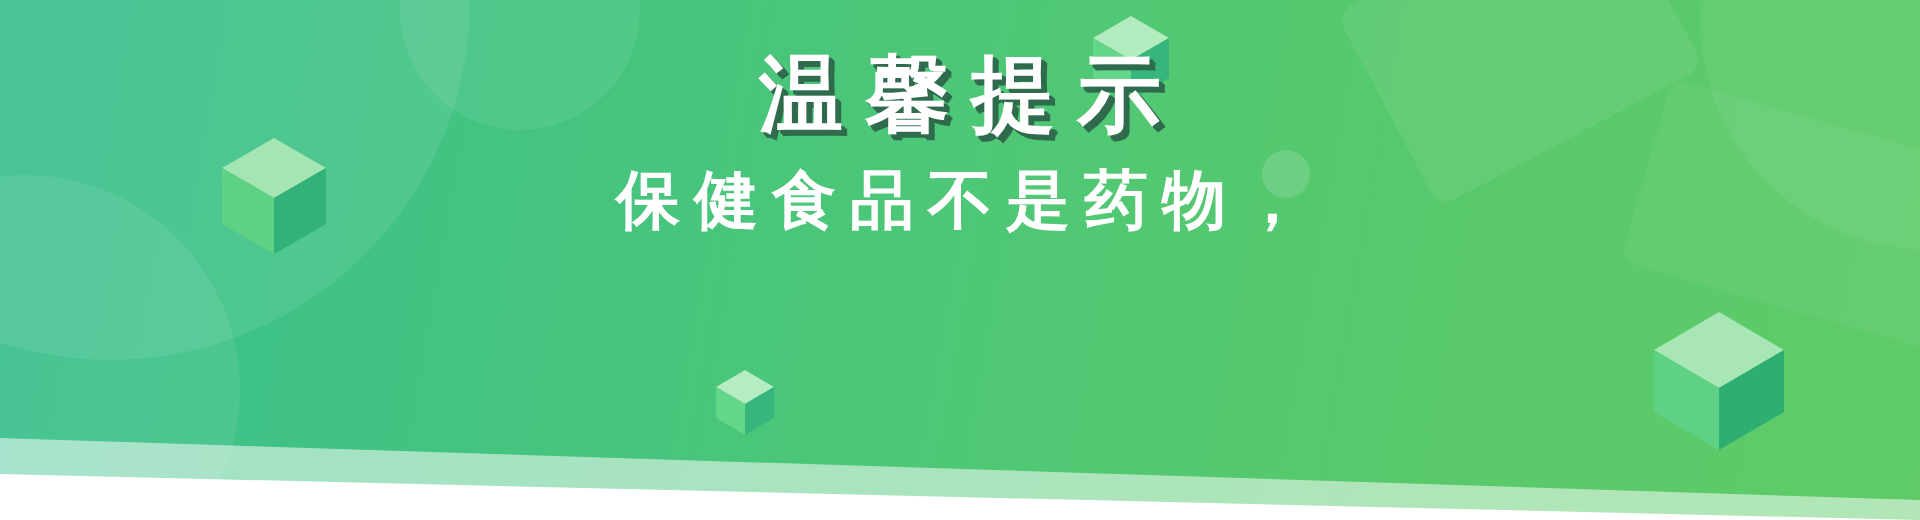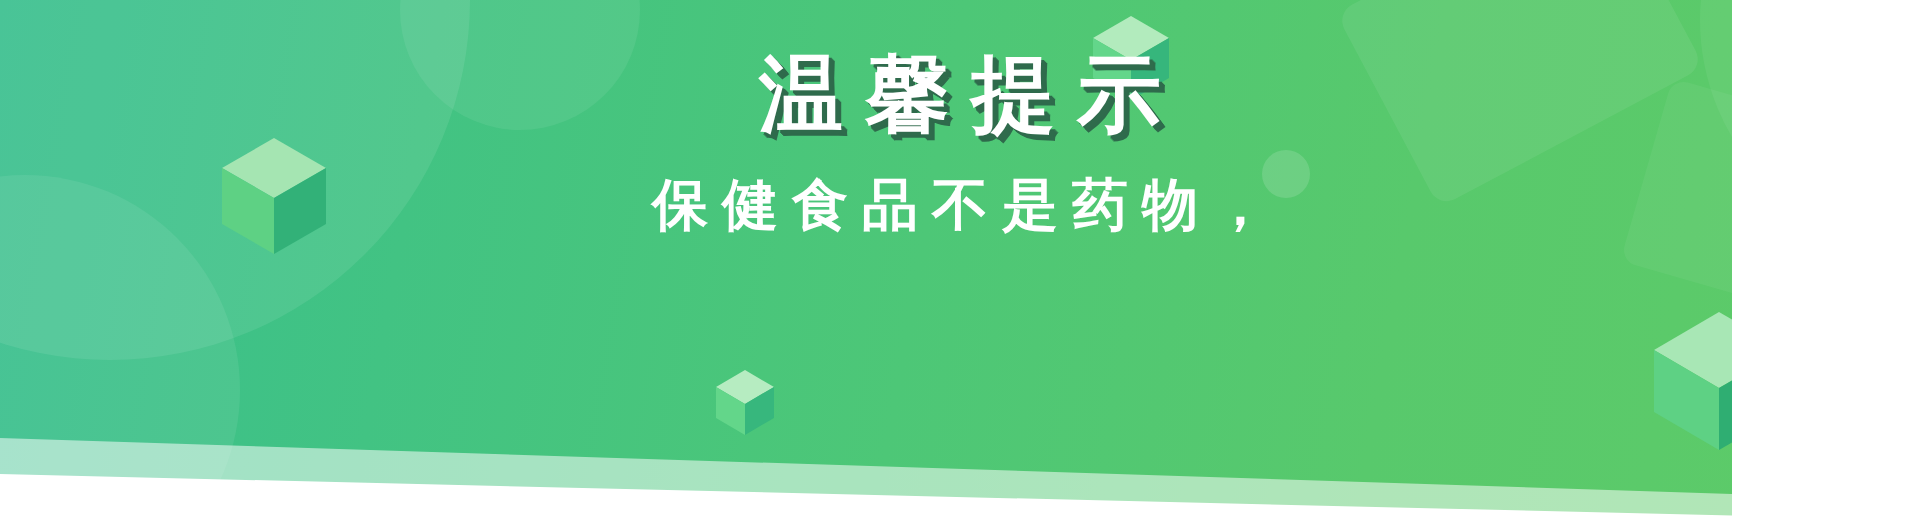--- a/index.html
+++ b/index.html
@@ -6,21 +6,21 @@
     margin: 0;
     padding: 0;
     background: #ffffff;
   }
   body {
     font-family: "Liberation Sans", "DejaVu Sans", sans-serif;
   }
 
   #banner {
     position: relative;
-    width: 1732px;
+    width: 1920px;
     height: 520px;
     overflow: hidden;
     background: #ec4899;
   }
 
   
   .bg-green {
     position: absolute;
     left: 0; top: 0;
     width: 1920px;
@@ -113,22 +113,22 @@
     text-indent: 22px;
     text-shadow:
        4px 4px 0 #2f6b4c,
        5px 5px 0 #2f6b4c,
        6px 6px 0 #2f6b4c,
        3px 3px 0 #2f6b4c;
     white-space: nowrap;
   }
 
   .subtitle {
-    margin-top: 32px;
-    font-size: 56px;
+    margin-top: 22px;
+    font-size: 64px;
     line-height: 1.32;
     font-weight: bold;
     color: #ffffff;
     letter-spacing: 14px;
     text-indent: 14px;
     text-align: right;
     white-space: nowrap;
   }
   .subtitle .line { display: block; }
 </style>

